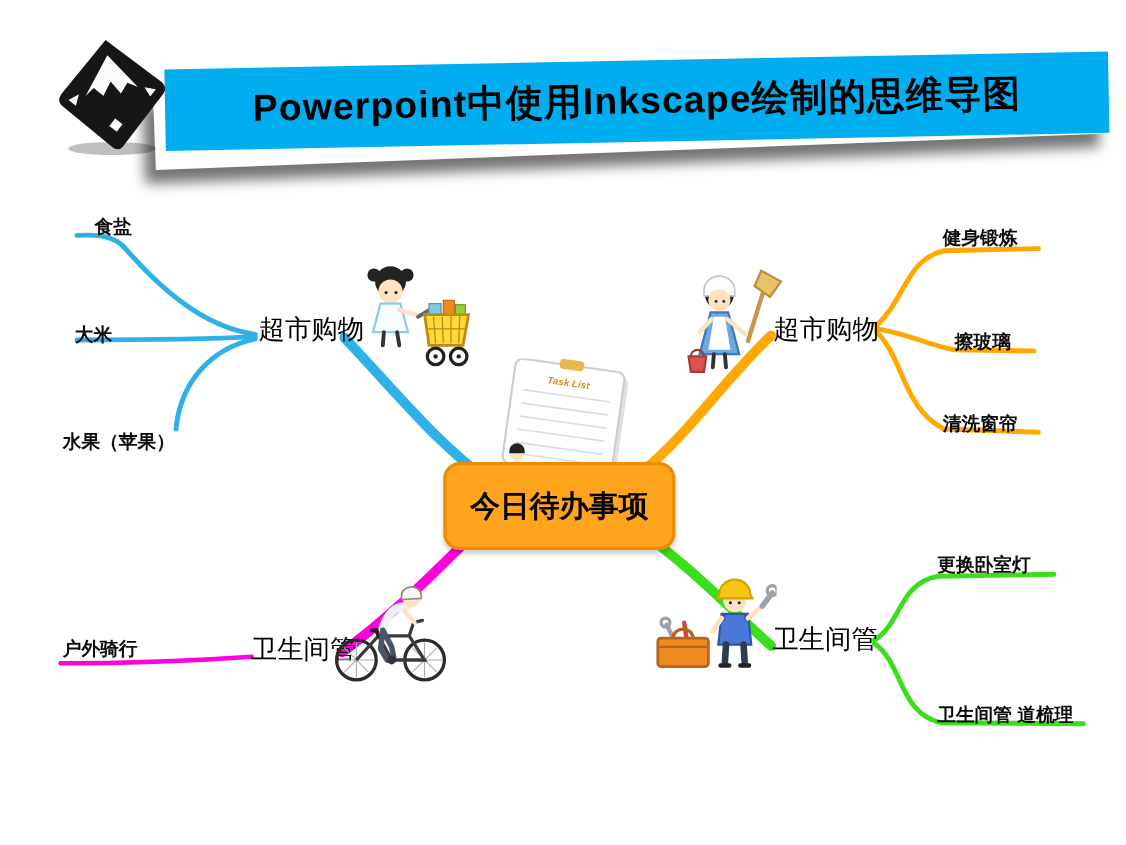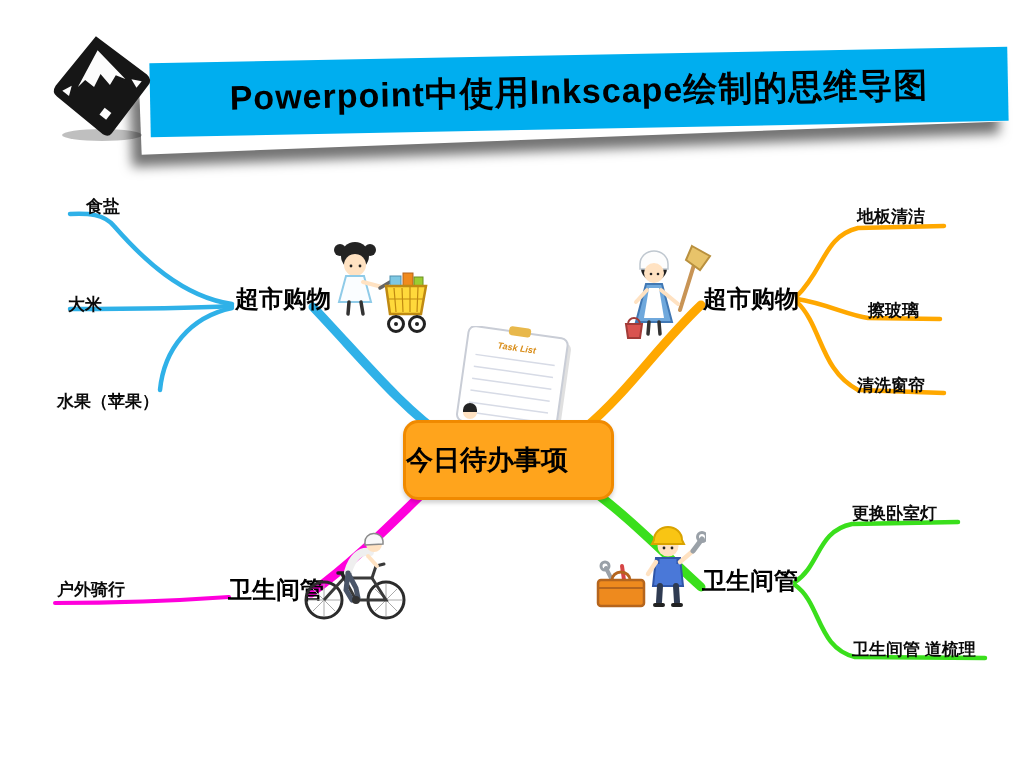--- a/index.html
+++ b/index.html
@@ -24,28 +24,28 @@
   }
   .banner span{
     font-size:34px;font-weight:900;letter-spacing:1px;color:#000;
     white-space:nowrap;
   }
 
   
   .center-node{
     position:absolute;left:403px;top:420px;width:205px;height:74px;
     background:#FFA41C;border:3px solid #F08A00;border-radius:15px;
-    display:flex;align-items:center;justify-content:flex-start;
+    display:flex;align-items:center;justify-content:center;
     box-shadow:0 3px 4px rgba(0,0,0,0.18);
   }
   .center-node span{font-size:27px;font-weight:900;color:#000;white-space:nowrap;}
 
   
   .branch-label{
-    position:absolute;font-size:24px;font-weight:700;color:#000;white-space:nowrap;
+    position:absolute;font-size:24px;font-weight:400;color:#000;white-space:nowrap;
   }
   .sub-label{
     position:absolute;font-size:17px;font-weight:700;color:#0a0a0a;white-space:nowrap;
   }
 
   svg{display:block;}
   #connectors{position:absolute;left:0;top:0;pointer-events:none;}
   .illu{position:absolute;pointer-events:none;}
 </style>
 </head>
@@ -109,21 +109,21 @@
 
 <div class="branch-label" style="left:235px;top:283px">超市购物</div>
 <div class="branch-label" style="left:703px;top:283px">超市购物</div>
 <div class="branch-label" style="left:228px;top:574px">卫生间管</div>
 <div class="branch-label" style="left:702px;top:565px">卫生间管</div>
 
 <div class="sub-label" style="left:86px;top:195px">食盐</div>
 <div class="sub-label" style="left:68px;top:293px">大米</div>
 <div class="sub-label" style="left:57px;top:390px">水果（苹果）</div>
 
-<div class="sub-label" style="left:857px;top:205px">地板清洁</div>
+<div class="sub-label" style="left:857px;top:205px">健身锻炼</div>
 <div class="sub-label" style="left:868px;top:299px">擦玻璃</div>
 <div class="sub-label" style="left:857px;top:374px">清洗窗帘</div>
 
 <div class="sub-label" style="left:57px;top:578px">户外骑行</div>
 
 <div class="sub-label" style="left:852px;top:502px">更换卧室灯</div>
 <div class="sub-label" style="left:852px;top:638px">卫生间管 道梳理</div>
 
 <svg class="illu" style="left:318px;top:236px" width="120" height="115" viewBox="0 0 120 115">
   <circle cx="22" cy="14" r="6" fill="#232323"></circle>

